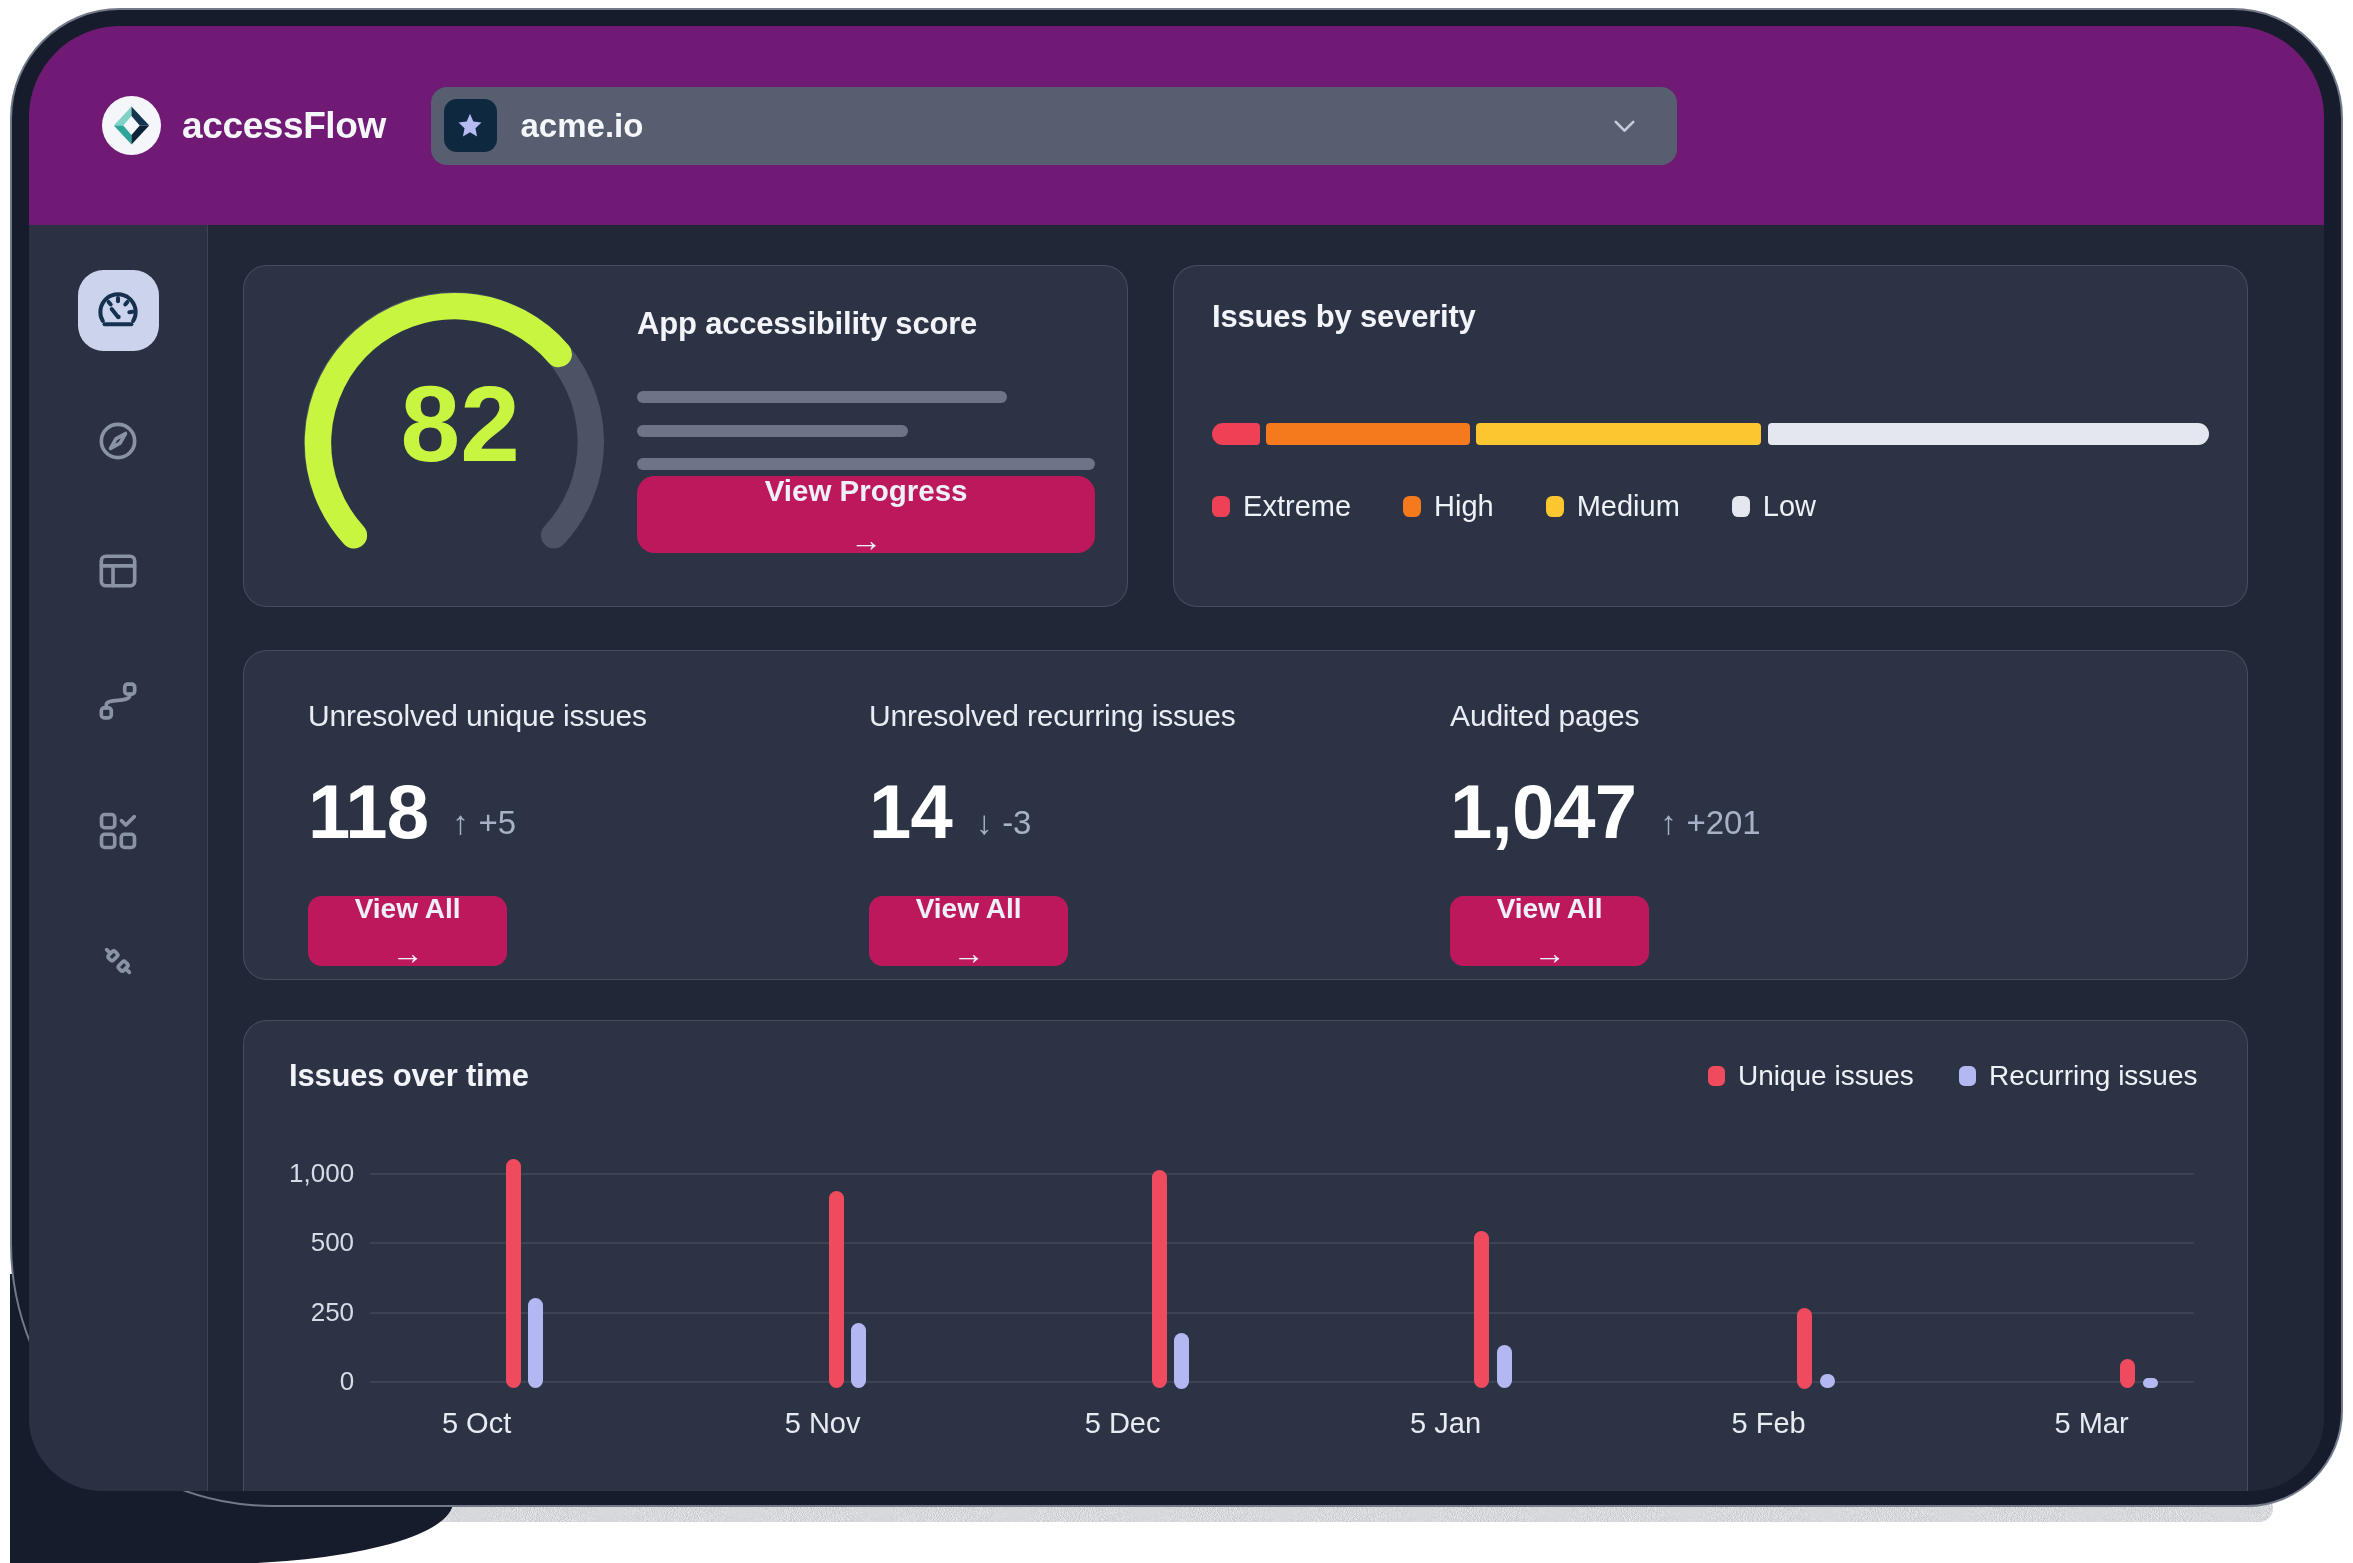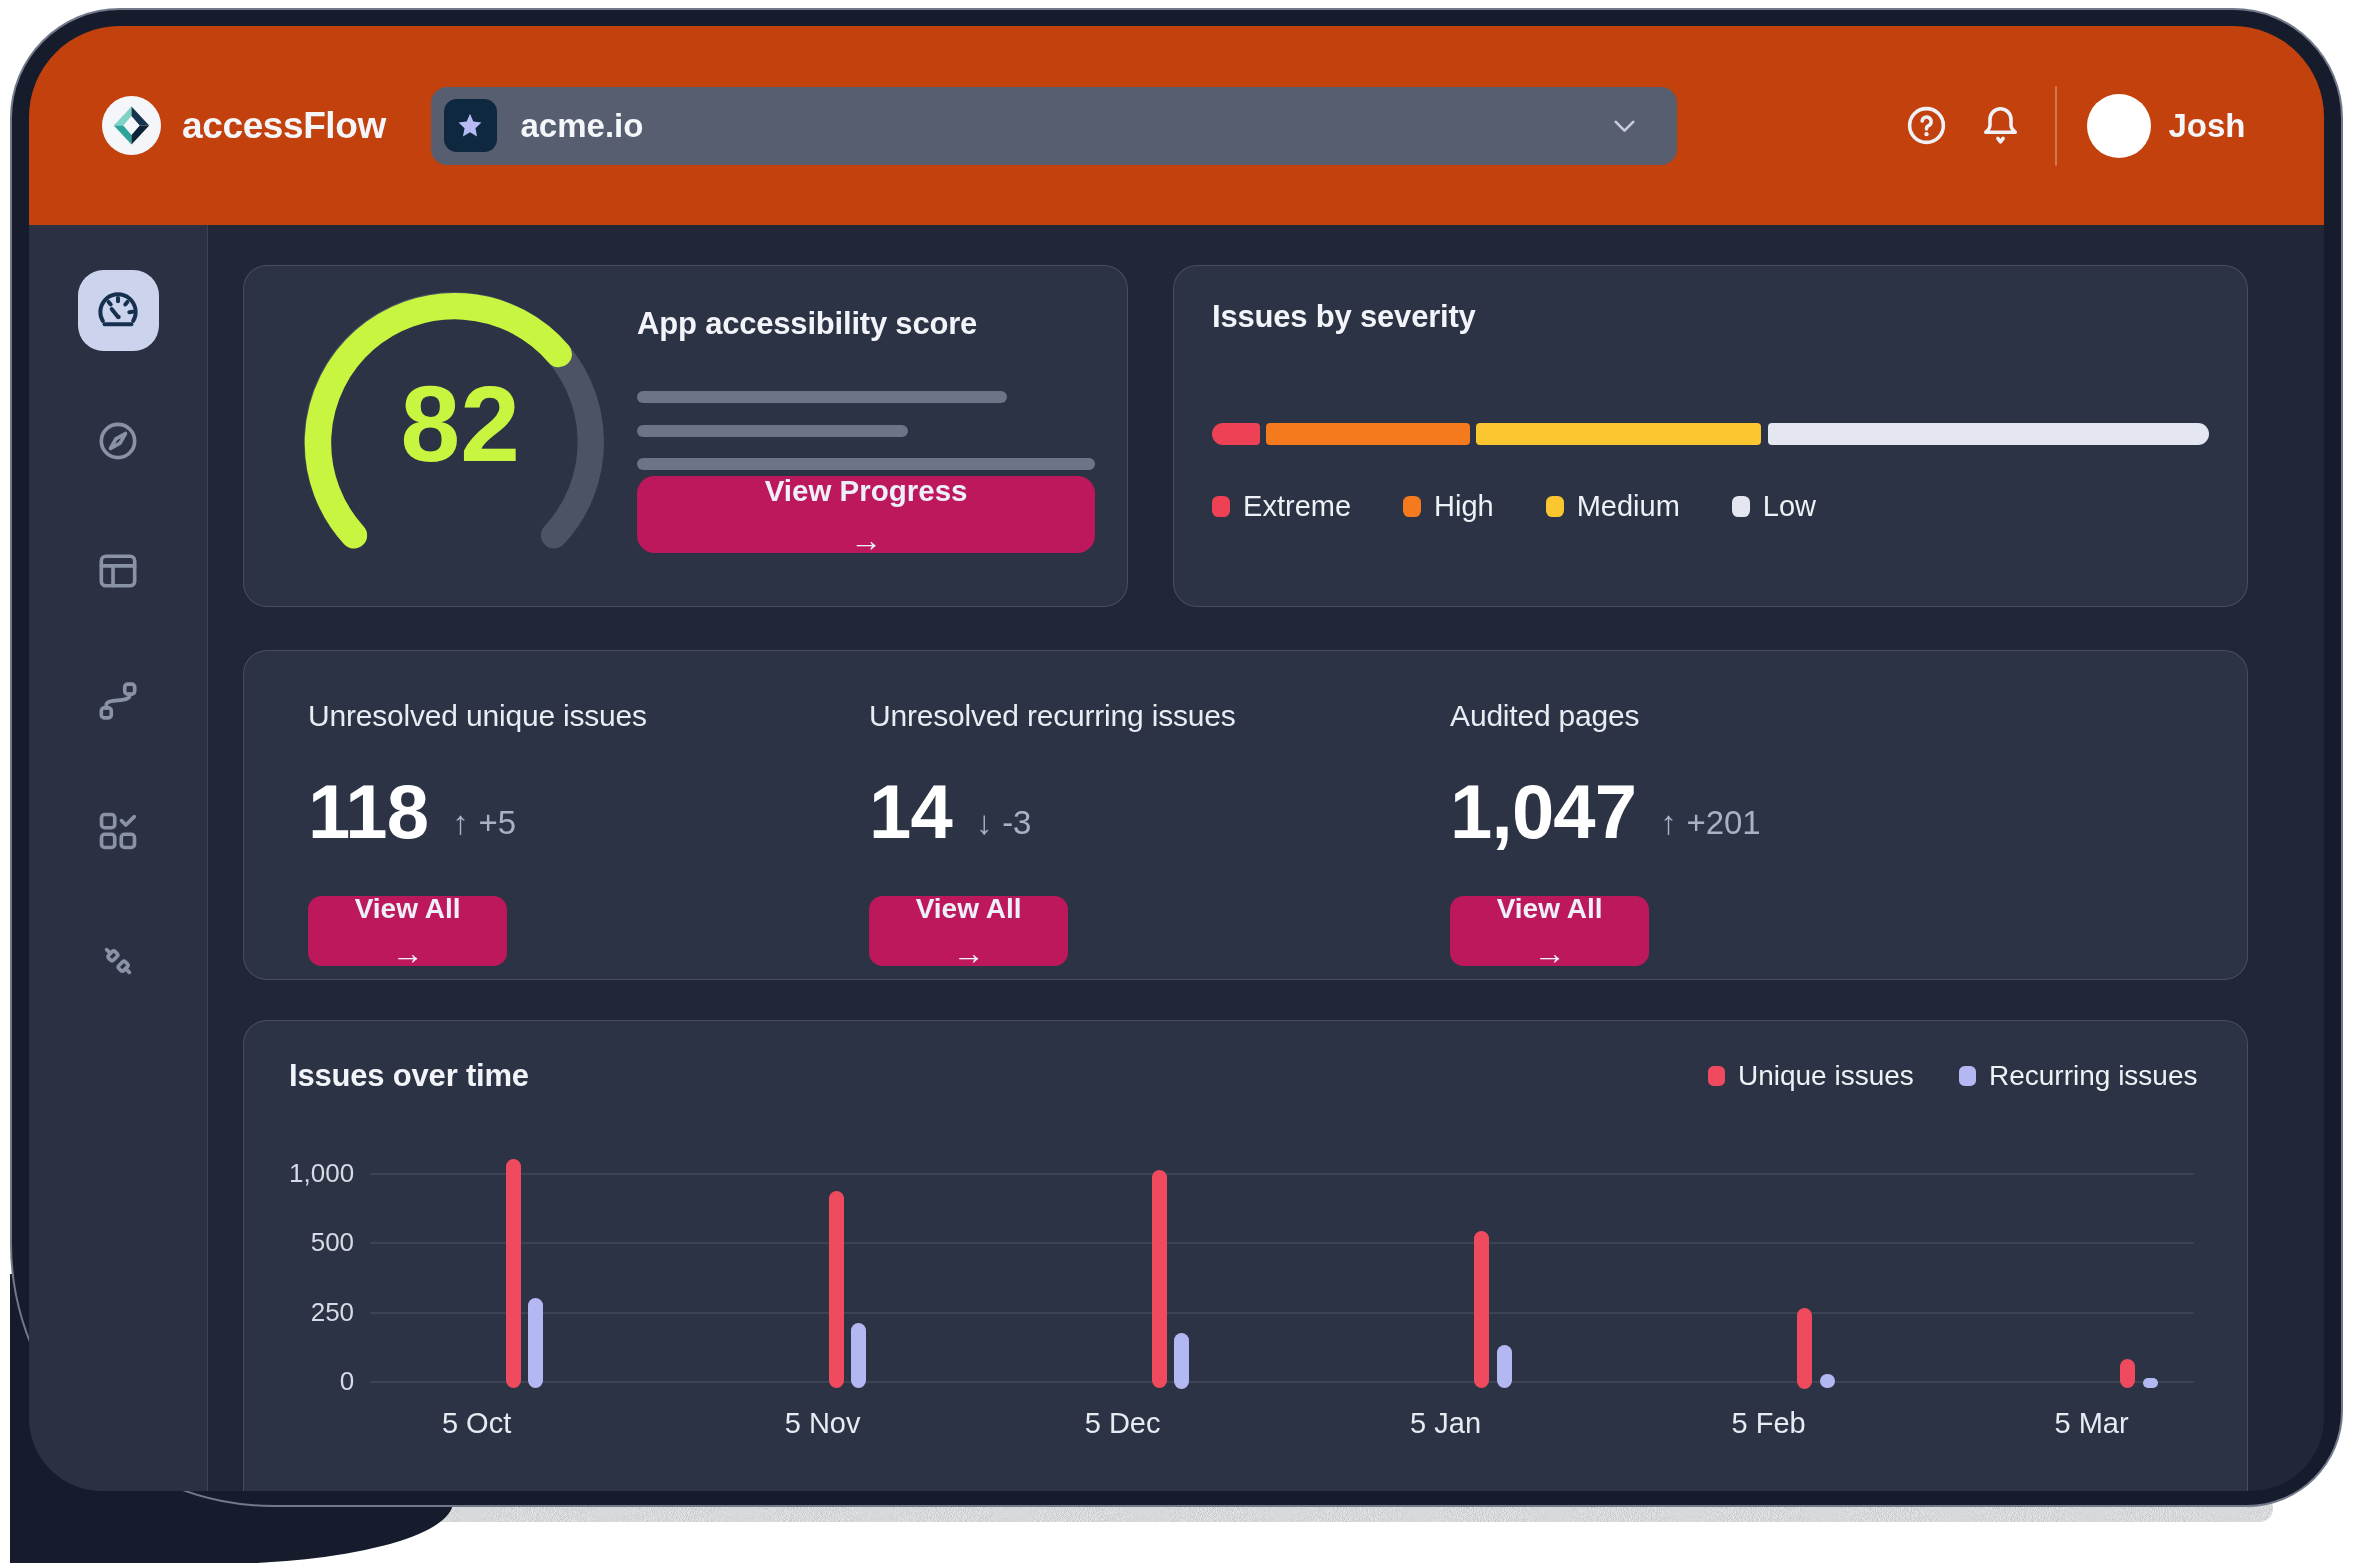--- a/index.html
+++ b/index.html
@@ -16,21 +16,21 @@
     position:absolute;left:9.6px;top:8px;right:11px;bottom:57px;
     background:#171c2d;border:2.4px solid rgba(146,152,168,.75);
     border-radius:110px 110px 96px 263px;
   }
   .window{
     position:absolute;left:17.5px;top:16px;right:17.5px;bottom:14.3px;
     border-radius:91px 91px 73px 73px;overflow:hidden;
     background:#212737;display:flex;flex-direction:column;
   }
   
-  .topbar{height:199px;flex:0 0 auto;background:#c2410c;display:flex;align-items:center;padding:0 78px 0 73px;}
+  .topbar{height:199px;flex:0 0 auto;background:#701a75;display:flex;align-items:center;padding:0 78px 0 73px;}
   .brand{display:flex;align-items:center;gap:21px;}
   .logo{width:59px;height:59px;border-radius:50%;background:#f4f6fa;display:flex;align-items:center;justify-content:center;flex:0 0 auto;}
   .brand-name{font-size:37px;font-weight:700;color:#f4f6fa;letter-spacing:-0.4px;white-space:nowrap;}
   .project-select{
     margin-left:45px;width:1198px;height:78px;border-radius:16px;background:#575e6f;
     display:flex;align-items:center;padding:0 35px 0 12.7px;gap:24px;cursor:pointer;
   }
   .project-tile{width:53px;height:53px;border-radius:12.7px;background:#0e2840;display:flex;align-items:center;justify-content:center;}
   .project-name{font-size:33px;font-weight:700;color:#f4f6fa;flex:1;}
   .tb-right{margin-left:auto;display:flex;align-items:center;}
@@ -124,38 +124,20 @@
           <svg viewBox="0 0 24 24" width="32" height="32">
             <path d="M12 2.8 L14.5 8.6 L20.6 9.4 L16.1 13.6 L17.3 19.8 L12 16.6 L6.7 19.8 L7.9 13.6 L3.4 9.4 L9.5 8.6 Z" fill="#b6bbf4"></path>
           </svg>
         </div>
         <div class="project-name">acme.io</div>
         <svg viewBox="0 0 24 24" width="35" height="35">
           <polyline points="6,9.5 12,15.5 18,9.5" fill="none" stroke="#c8cdd9" stroke-width="1.8" stroke-linecap="round" stroke-linejoin="round"></polyline>
         </svg>
       </div>
 
-      <div class="tb-right">
-        <div class="tb-icon">
-          <svg viewBox="0 0 24 24" width="45" height="45">
-            <circle cx="12" cy="12" r="9" fill="none" stroke="#eef1f7" stroke-width="1.9"></circle>
-            <path d="M9.7 9.6 a2.4 2.4 0 1 1 3.4 2.5 c-.8.35-1.1.9-1.1 1.7" fill="none" stroke="#eef1f7" stroke-width="1.9" stroke-linecap="round"></path>
-            <circle cx="12" cy="16.6" r="1.15" fill="#eef1f7"></circle>
-          </svg>
-        </div>
-        <div class="tb-icon" style="margin-left:29px;">
-          <svg viewBox="0 0 24 24" width="45" height="45">
-            <path d="M12 3.1 C8.9 3.1 6.4 5.6 6.4 8.7 V11.9 c0 .9-.35 1.8-1 2.45 L4.1 15.6 H19.9 L18.6 14.35 c-.65-.65-1-1.55-1-2.45 V8.7 C17.6 5.6 15.1 3.1 12 3.1 Z" fill="none" stroke="#eef1f7" stroke-width="1.9" stroke-linejoin="round"></path>
-            <path d="M10.6 18.9 L12 20.7 L13.4 18.9" fill="none" stroke="#eef1f7" stroke-width="1.9" stroke-linecap="round" stroke-linejoin="round"></path>
-          </svg>
-        </div>
-        <div class="tb-divider"></div>
-        <div class="avatar"></div>
-        <div class="user-name">Josh</div>
-      </div>
     </div>
 
     <div class="app-body">
 
       <div class="sidebar">
         <div class="nav-btn active">
           <svg viewBox="0 0 24 24">
             <path d="M4.1 17.2 A 9.2 9.2 0 1 1 19.9 17.2"></path>
             <line x1="5" y1="18.9" x2="19" y2="18.9"></line>
             <line x1="11.6" y1="14.6" x2="8.7" y2="11"></line>

